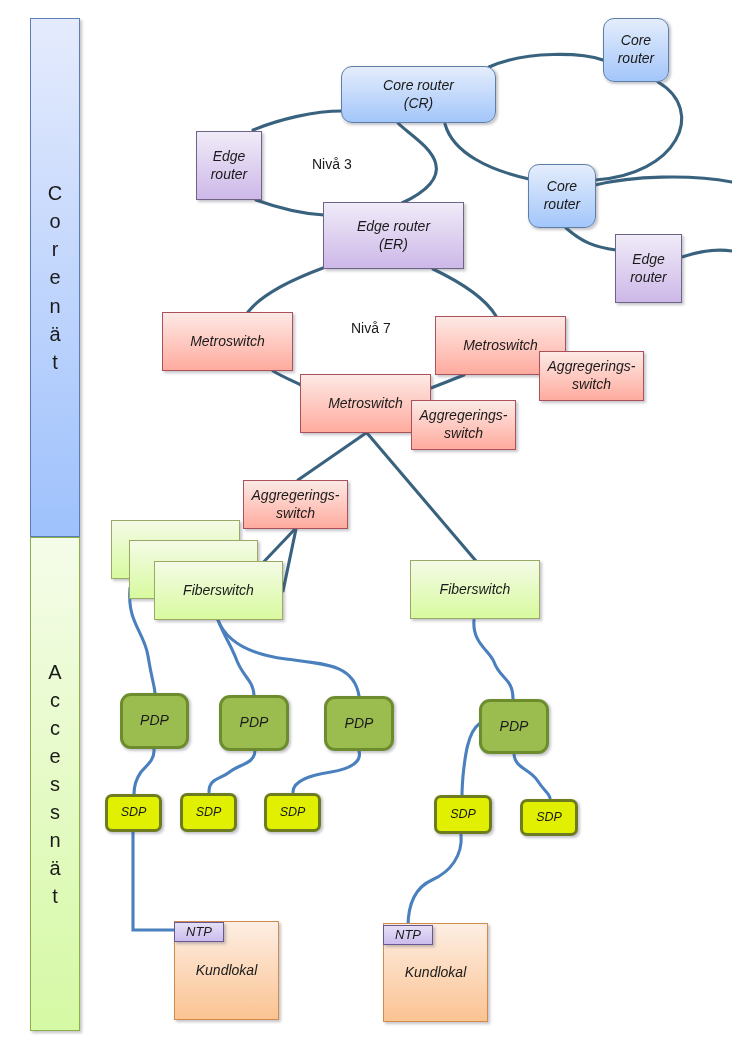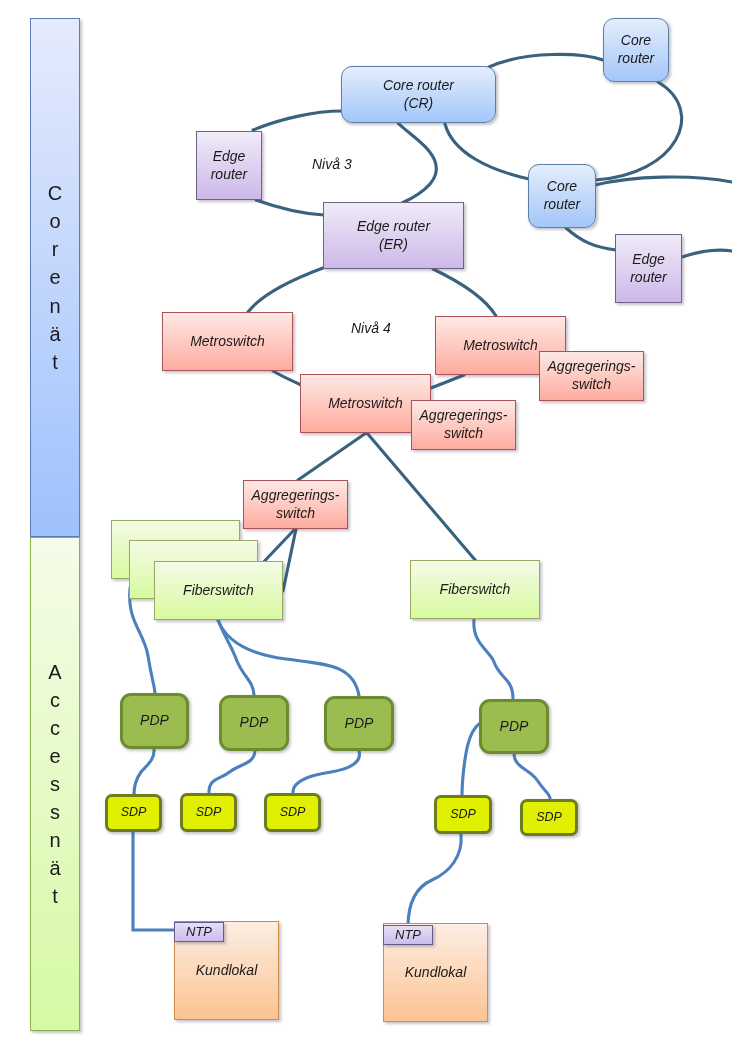--- a/index.html
+++ b/index.html
@@ -7,21 +7,21 @@
   body{width:732px;height:1041px;position:relative;overflow:hidden;
        font-family:"Liberation Sans", sans-serif;-webkit-font-smoothing:antialiased;}
   #stage{position:absolute;left:0;top:0;width:732px;height:1041px;background:#fff;}
   svg.links{position:absolute;left:0;top:0;width:732px;height:1041px;}
   .node{position:absolute;box-sizing:border-box;display:flex;align-items:center;
         justify-content:center;text-align:center;color:#1a1a1a;line-height:1.27;
         white-space:pre-line;font-style:italic;}
   .zone{position:absolute;box-sizing:border-box;display:flex;flex-direction:column;
         align-items:center;justify-content:center;color:#1a1a1a;}
   .zone .ltr{display:block;line-height:28.1px;font-size:20px;}
-  .lvl{position:absolute;font-size:14px;color:#1a1a1a;white-space:nowrap;font-style:italic;}
+  .lvl{position:absolute;font-size:14px;color:#1a1a1a;white-space:nowrap;}
 </style>
 </head>
 <body>
 
 <div id="stage">
   <svg class="links" id="svg-links" viewBox="0 0 732 1041" xmlns="http://www.w3.org/2000/svg">
       <defs></defs>
       <g class="core-links">
         <path d="M 253 130 C 280 119 314 111 342 111" fill="none" stroke="#39627f" stroke-width="3.1" stroke-linecap="round"></path>
         <path d="M 256 200 C 281 209 306 214 324 215" fill="none" stroke="#39627f" stroke-width="3.1" stroke-linecap="round"></path>
@@ -107,14 +107,14 @@
     <div class="node node-sdp" style="left: 105px; top: 794px; width: 57px; height: 38px; border: 3px solid rgb(109, 124, 30); border-radius: 7px; background: rgb(224, 240, 0); font-size: 12.5px; box-shadow: rgba(80, 80, 100, 0.33) 1.6px 1.6px 2.6px;">SDP</div>
     <div class="node node-sdp" style="left: 180px; top: 793px; width: 57px; height: 39px; border: 3px solid rgb(109, 124, 30); border-radius: 7px; background: rgb(224, 240, 0); font-size: 12.5px; box-shadow: rgba(80, 80, 100, 0.33) 1.6px 1.6px 2.6px;">SDP</div>
     <div class="node node-sdp" style="left: 264px; top: 793px; width: 57px; height: 39px; border: 3px solid rgb(109, 124, 30); border-radius: 7px; background: rgb(224, 240, 0); font-size: 12.5px; box-shadow: rgba(80, 80, 100, 0.33) 1.6px 1.6px 2.6px;">SDP</div>
     <div class="node node-sdp" style="left: 434px; top: 795px; width: 58px; height: 39px; border: 3px solid rgb(109, 124, 30); border-radius: 7px; background: rgb(224, 240, 0); font-size: 12.5px; box-shadow: rgba(80, 80, 100, 0.33) 1.6px 1.6px 2.6px;">SDP</div>
     <div class="node node-sdp" style="left: 520px; top: 799px; width: 58px; height: 37px; border: 3px solid rgb(109, 124, 30); border-radius: 7px; background: rgb(224, 240, 0); font-size: 12.5px; box-shadow: rgba(80, 80, 100, 0.33) 1.6px 1.6px 2.6px;">SDP</div>
     <div class="node node-kund" style="left: 174px; top: 921px; width: 105px; height: 99px; border: 1px solid rgb(208, 140, 72); border-radius: 0px; background: linear-gradient(rgb(253, 238, 227) 0%, rgb(251, 195, 146) 100%); font-size: 14px; box-shadow: rgba(80, 80, 100, 0.33) 1.6px 1.6px 2.6px;">Kundlokal</div>
     <div class="node node-kund" style="left: 383px; top: 923px; width: 105px; height: 99px; border: 1px solid rgb(208, 140, 72); border-radius: 0px; background: linear-gradient(rgb(253, 238, 227) 0%, rgb(251, 195, 146) 100%); font-size: 14px; box-shadow: rgba(80, 80, 100, 0.33) 1.6px 1.6px 2.6px;">Kundlokal</div>
     <div class="node node-ntp" style="left: 174px; top: 922px; width: 50px; height: 20px; border: 1px solid rgb(102, 90, 144); border-radius: 0px; background: linear-gradient(rgb(229, 223, 245) 0%, rgb(203, 188, 237) 100%); font-size: 13px; box-shadow: rgba(80, 80, 100, 0.33) 1.6px 1.6px 2.6px;">NTP</div>
     <div class="node node-ntp" style="left: 383px; top: 925px; width: 50px; height: 20px; border: 1px solid rgb(102, 90, 144); border-radius: 0px; background: linear-gradient(rgb(229, 223, 245) 0%, rgb(203, 188, 237) 100%); font-size: 13px; box-shadow: rgba(80, 80, 100, 0.33) 1.6px 1.6px 2.6px;">NTP</div>
     <div class="lvl" style="left: 312px; top: 156px;">Nivå 3</div>
-    <div class="lvl" style="left: 351px; top: 320px;">Nivå 4</div>
+    <div class="lvl" style="left: 351px; top: 320px;">Nivå 7</div>
   </div>
 
 </body></html>

